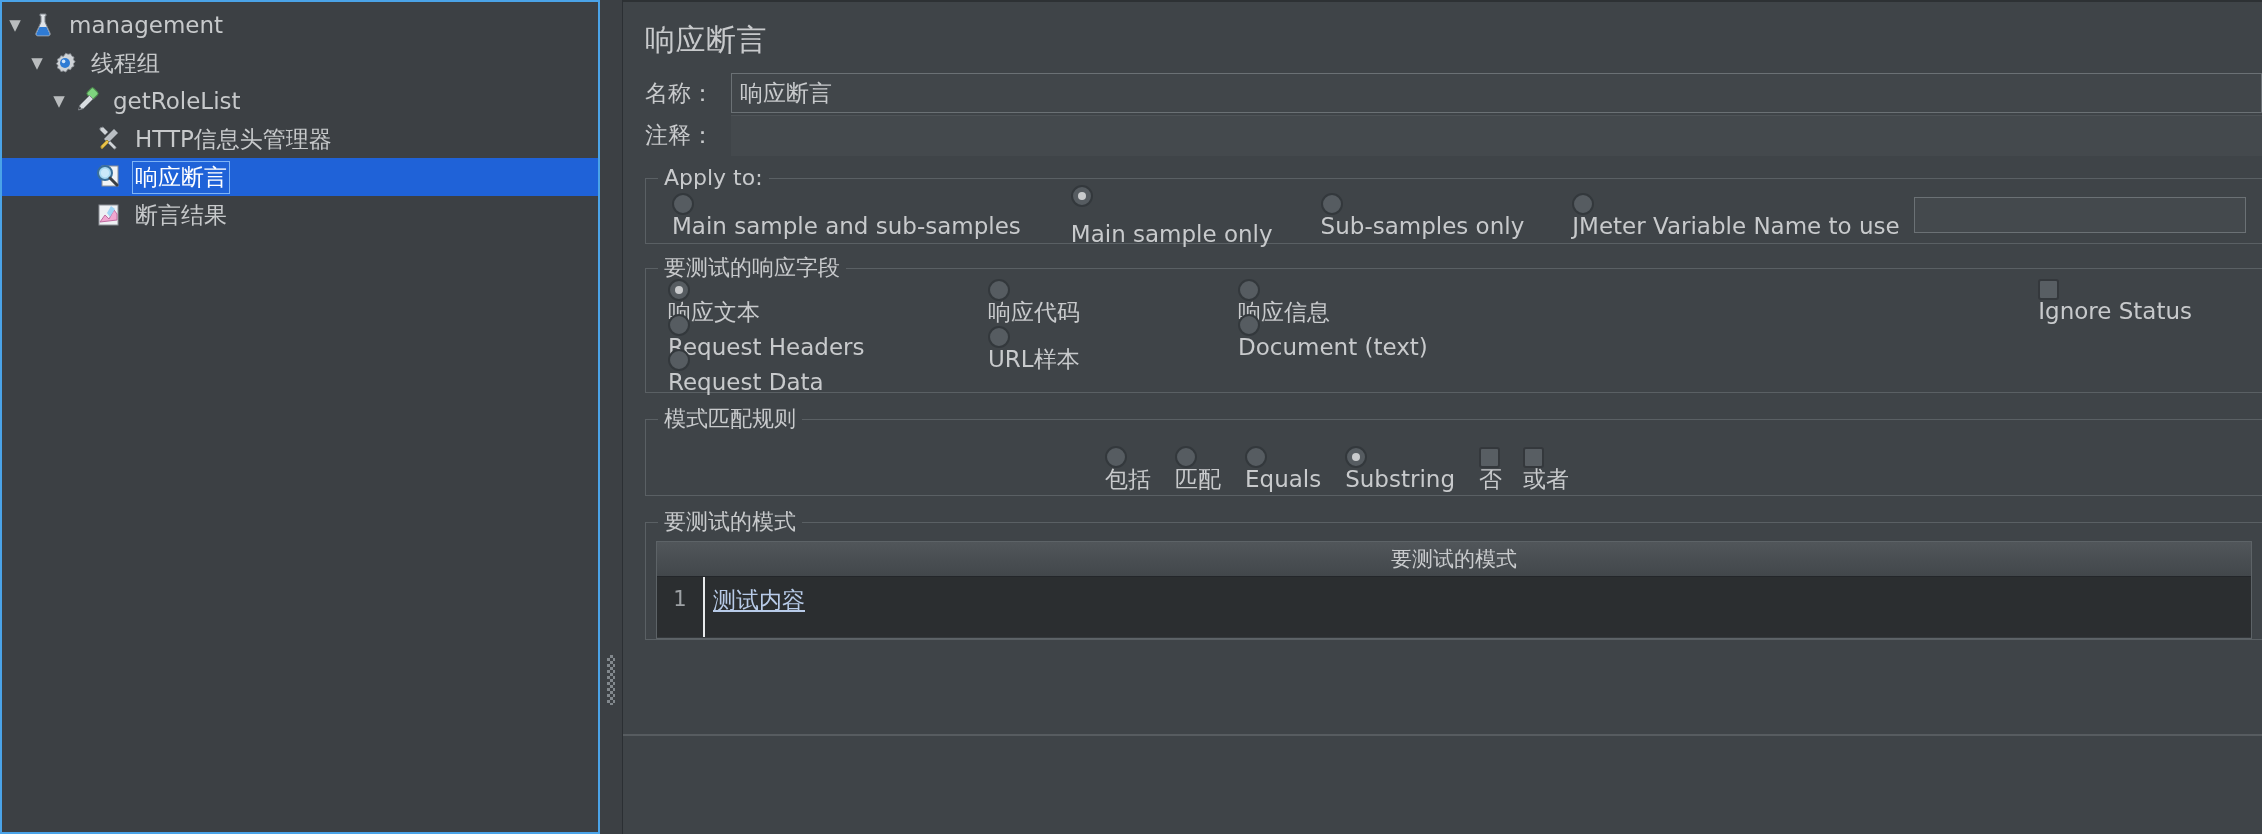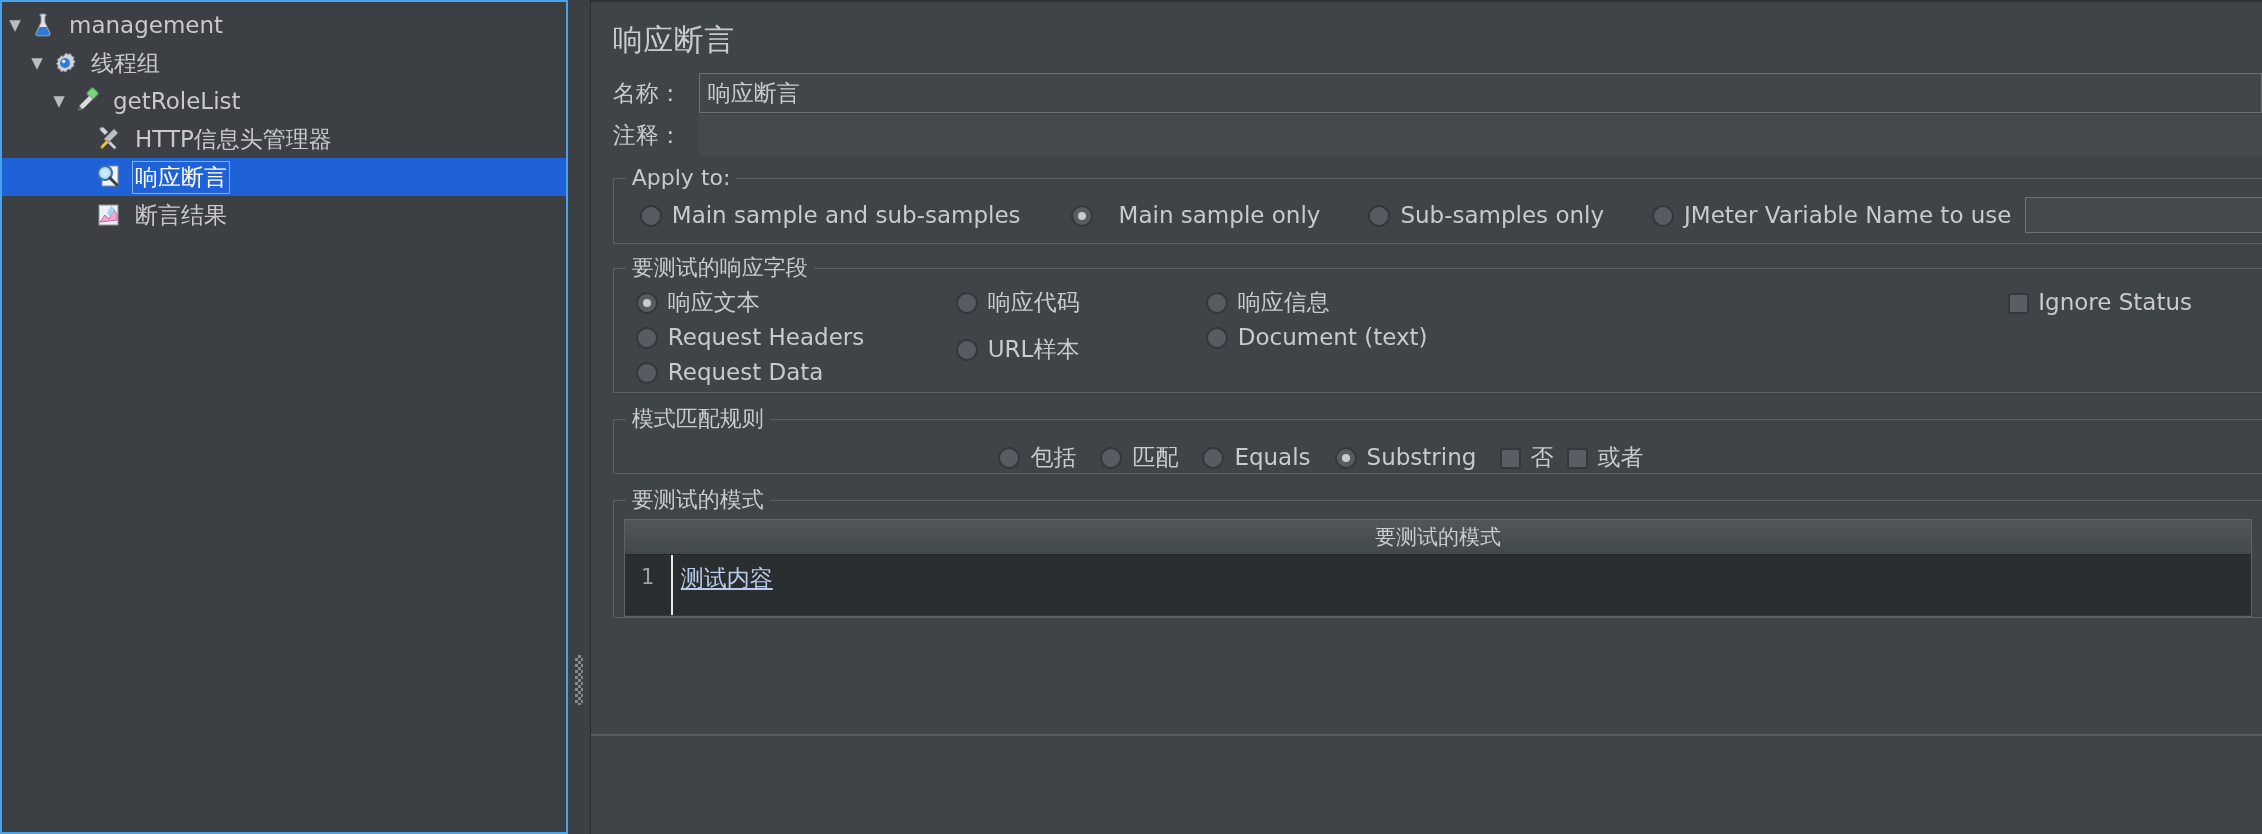--- a/index.html
+++ b/index.html
@@ -178,25 +178,26 @@
   }
 
   .opt-row {
     display: flex;
     align-items: center;
     height: 44px;
   }
 
   .opt {
     display: flex;
-    align-items: flex-end;
+    align-items: flex-start;
     white-space: nowrap;
     font-size: 23px;
     color: #c8cacc;
     margin-right: 0;
+    flex-direction: column;
   }
   .opt .radio {
     width: 22px;
     height: 22px;
     border-radius: 50%;
     background: #565c61;
     border: 2px solid #33383c;
     box-sizing: border-box;
     margin-right: 10px;
     flex: 0 0 auto;

